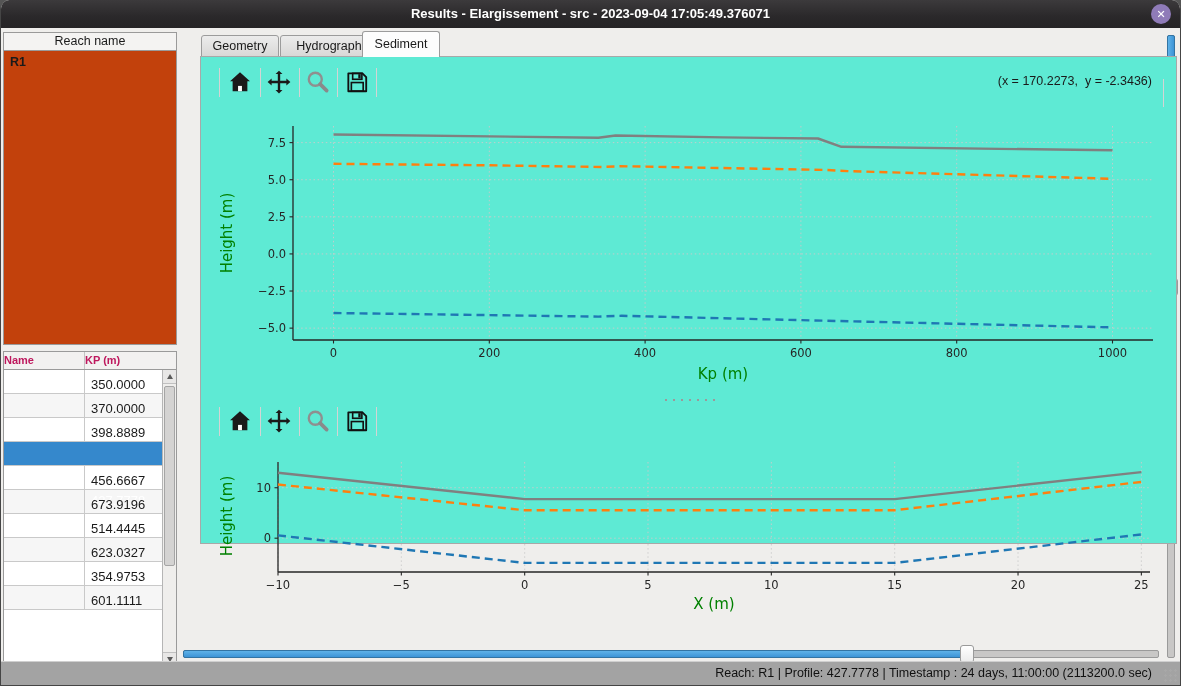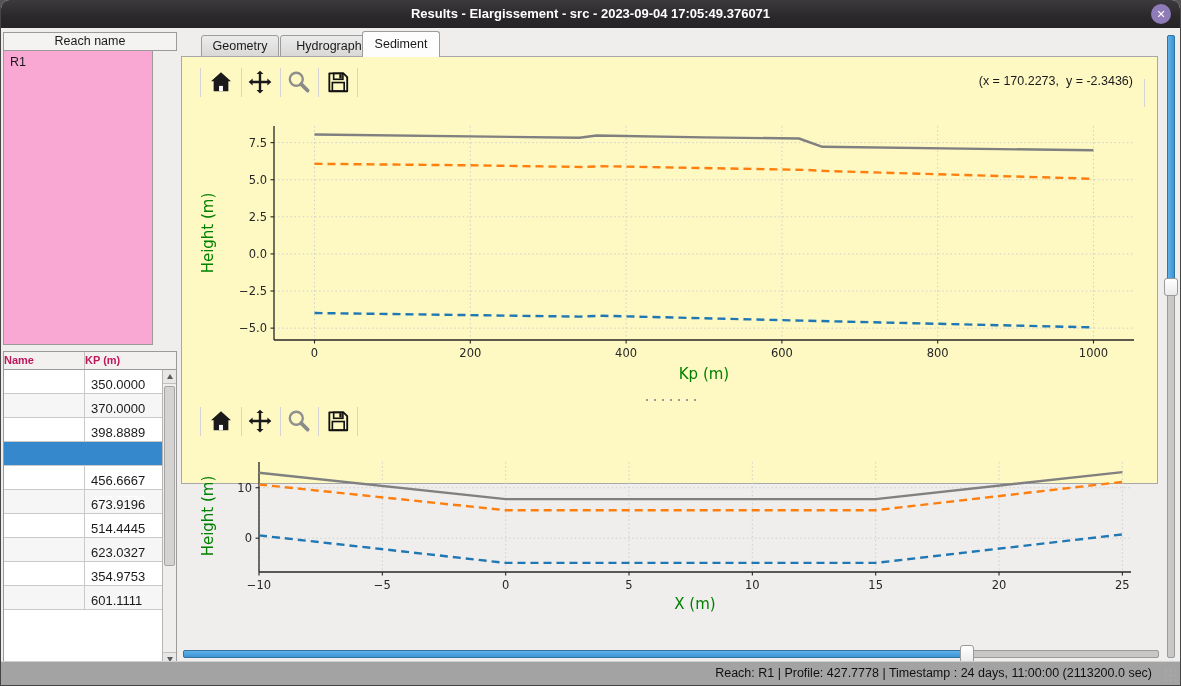--- a/index.html
+++ b/index.html
@@ -14,22 +14,22 @@
   .titlebar { position:absolute; left:0; top:0; width:100%; height:28px;
     background:linear-gradient(#3c3a3c,#2a282a 60%,#262426);
     border-radius:8px 8px 0 0; }
   .titlebar .title { position:absolute; left:0; right:0; top:0; height:28px;
     line-height:28px; text-align:center; color:#ffffff; font-size:13px; font-weight:bold; white-space:pre; }
   .close-btn { position:absolute; right:9px; top:4px; width:20px; height:20px; border-radius:50%;
     background:#8f7bb8; color:#ffffff; text-align:center; line-height:20px; font-size:11px; font-weight:bold; cursor:pointer; }
   
   .reach-header { position:absolute; left:2px; top:32px; width:174px; height:19px;
     background:#f4f3f2; border:1px solid #9a9a9a; text-align:center; line-height:17px; font-size:12.5px; color:#1a1a1a; }
-  .reach-list { position:absolute; left:2px; top:50px; width:150px; height:295px;
-    background:#f9a8d4; border:1px solid #9a9a9a; }
+  .reach-list { position:absolute; left:2px; top:50px; width:174px; height:295px;
+    background:#c2410c; border:1px solid #9a9a9a;font-weight:bold; }
   .reach-item { padding:4px 6px; font-size:12.5px; color:#1a1a1a; }
   .profile-table { position:absolute; left:2px; top:351px; width:174px; height:314px;
     background:#ffffff; border:1px solid #9a9a9a; overflow:hidden; }
   .thead { position:absolute; left:0; top:0; width:100%; height:18px; background:#f2f1f0;
     border-bottom:1px solid #9a9a9a; display:flex; }
   .th { font-size:11px; font-weight:bold; color:#be185d; text-align:left; line-height:17px; }
   .th.name { width:81px; border-right:1px solid #c3c3c3; }
   .th.kp { width:79px; }
   .tbody { position:absolute; left:0; top:18px; width:160px; height:296px; overflow:hidden; }
   .trow { display:flex; height:24px; border-bottom:1px solid #c9c9c9; background:#ffffff; }
@@ -50,22 +50,22 @@
     background:#d4d3d2; border:1px solid #a5a5a5; border-radius:2px; }
   
   .tab { position:absolute; font-size:12.5px; color:#1a1a1a; text-align:center;
     border:1px solid #9c9c9c; border-radius:3px 3px 0 0; cursor:pointer; }
   .tab.inactive { top:35px; height:22px; line-height:21px; background:linear-gradient(#ececec,#d9d8d7);margin-left:16px; }
   .tab.active { top:31px; height:26px; line-height:24px; background:#fdfdfd; border-bottom:none; z-index:3; }
   #tab-geometry { left:184px; width:78px; }
   #tab-hydrograph { left:263px; width:98px; }
   #tab-sediment { left:361px; width:78px; }
   
-  .tab-panel { position:absolute; left:180px; top:56px; width:977px; height:428px;
-    background:#fef9c3; border:1px solid #a8a8a8; z-index:2; }
+  .tab-panel { position:absolute; left:199px; top:56px; width:977px; height:488px;
+    background:#5eead4; border:1px solid #a8a8a8; z-index:2; }
   .mpl-toolbar { position:absolute; left:0; width:977px; height:34px; }
   .tb-btn { position:absolute; top:0; width:30px; height:30px; cursor:pointer; }
   .tb-btn svg { display:block; margin:2px auto; }
   .tb-sep { position:absolute; top:1px; width:1px; height:29px; background:#d4d4d4; }
   .coords { position:absolute; right:26px; top:7px; font-size:12.5px; color:#1a1a1a; white-space:pre; }
   .panel-right-sep { position:absolute; top:12px; width:1px; height:28px; background:#d4d4d4; left:962px; }
   .chart-box { position:absolute; left:0; width:968px; }
   svg.chart { display:block; }
   .grid { stroke:#cbcbcb; stroke-width:0.9; stroke-dasharray:1.5,2.6; }
   .spine { stroke:#262626; stroke-width:1.3; }

